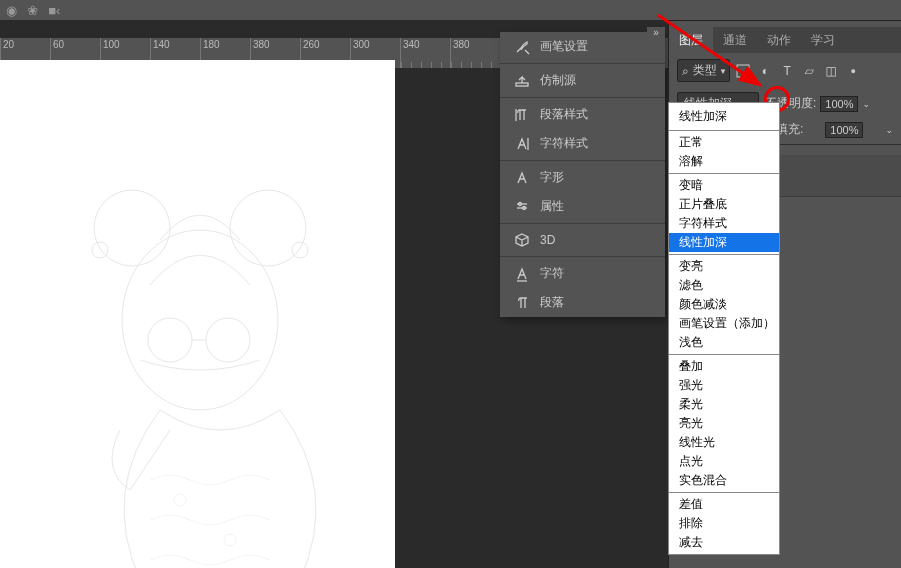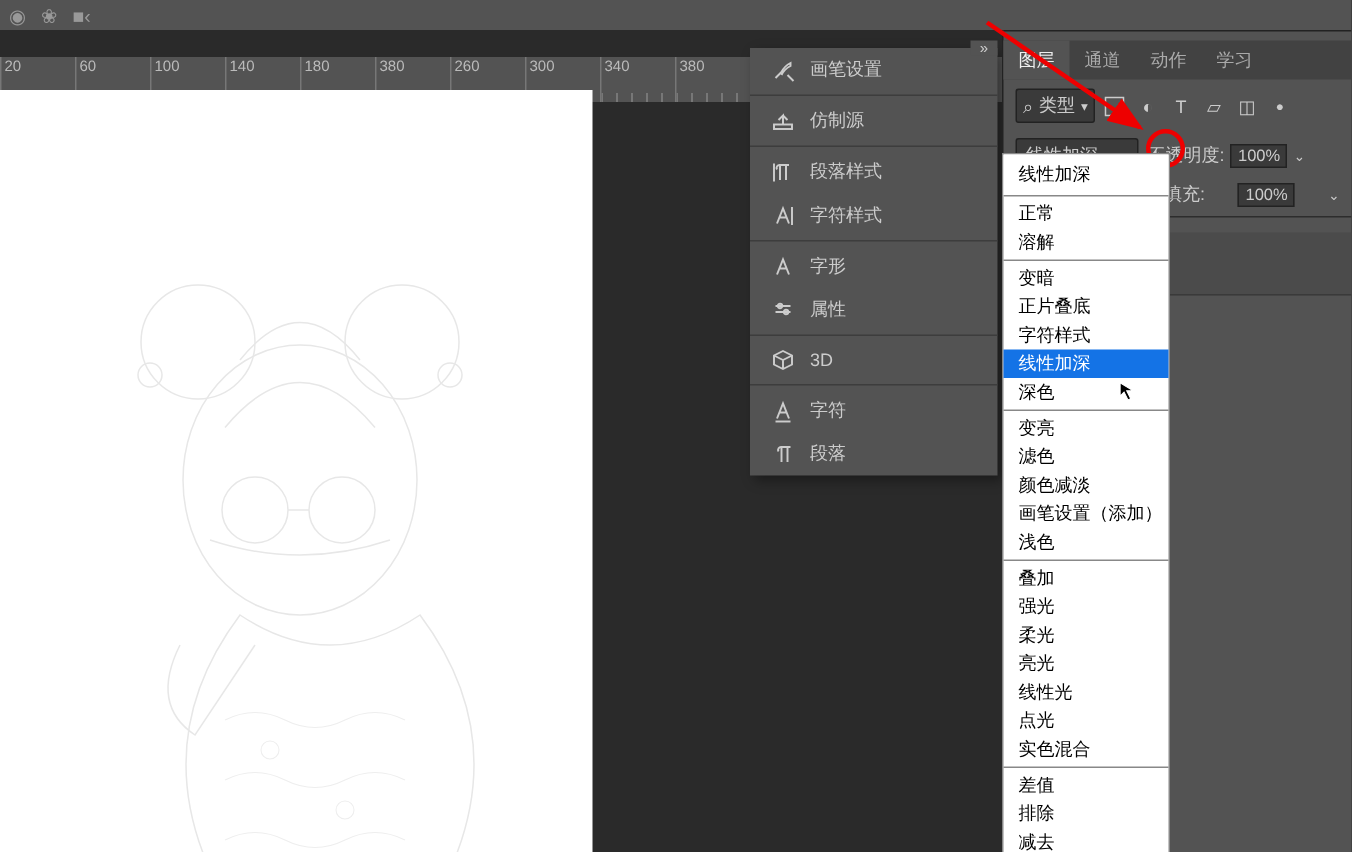--- a/index.html
+++ b/index.html
@@ -313,23 +313,20 @@
   </div>
 <div class="grp">
       <div class="item">正常</div>
       <div class="item">溶解</div>
     </div>
     <div class="grp">
       <div class="item">变暗</div>
       <div class="item">正片叠底</div>
       <div class="item">字符样式</div>
       <div class="item sel">线性加深</div>
-      <div class="item">深色<span class="cursor"><svg viewBox="0 0 16 16">
-            <path d="M2 2 L2 12 L5 9 L8 15 L10 14 L7 8 L12 8 Z" fill="#000" stroke="#fff" stroke-width="0.8"></path>
-          </svg></span></div>
     </div>
     <div class="grp">
       <div class="item">变亮</div>
       <div class="item">滤色</div>
       <div class="item">颜色减淡</div>
       <div class="item">画笔设置（添加）</div>
       <div class="item">浅色</div>
     </div>
     <div class="grp">
       <div class="item">叠加</div>

